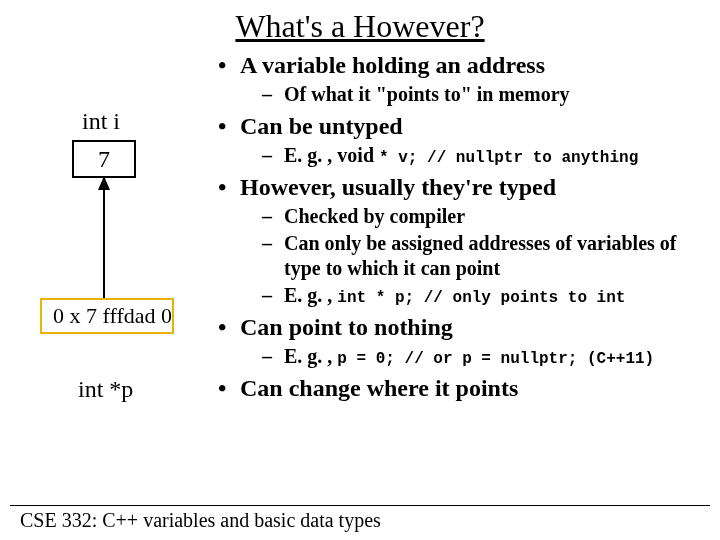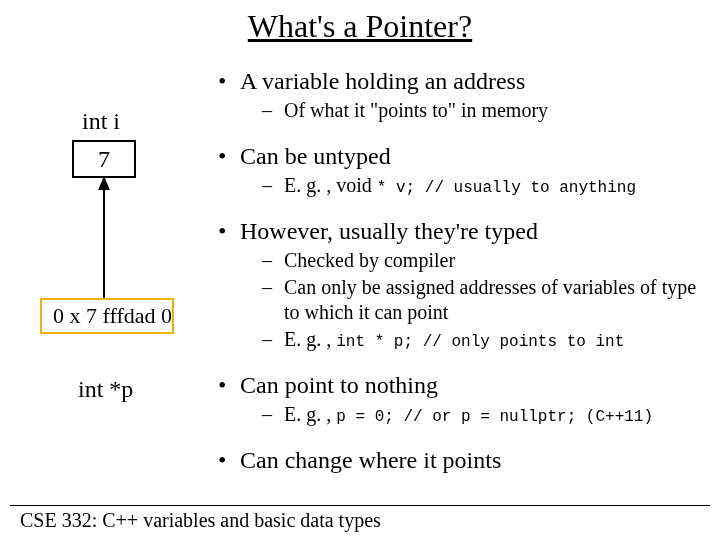--- a/index.html
+++ b/index.html
@@ -39,23 +39,24 @@
     font-family: "Times New Roman", Times, serif;
   }
   ul.lvl1 {
     margin: 0;
     padding: 0;
     list-style: none;
   }
   ul.lvl1 > li {
     font-size: 24px;
     line-height: 1.25;
-    margin: 18px 0;
+    margin: 2px 0;
     padding-left: 28px;
     position: relative;
+    font-weight: bold;
   }
   ul.lvl1 > li::before {
     content: "•";
     position: absolute;
     left: 6px;
     top: 0;
     font-size: 24px;
   }
   ul.lvl2 {
     margin: 2px 0 4px 0;
@@ -148,21 +149,21 @@
     bottom: 34px;
     width: 700px;
     border-top: 1px solid #000;
   }
 </style>
 </head>
 <body>
 
 <div class="slide">
 
-  <div class="title">What's a Pointer?</div>
+  <div class="title">What's a However?</div>
 
   <div class="body-area">
 
     <div class="diagram">
       <div class="lbl-inti">int i</div>
       <div class="box7">7</div>
       <svg class="arrow-svg" viewBox="0 0 20 122">
         <line x1="10" y1="122" x2="10" y2="10" stroke="#000" stroke-width="2"></line>
         <polygon points="10,0 4,14 16,14" fill="#000"></polygon>
       </svg>
@@ -175,21 +176,21 @@
         <li>
           <span>A variable holding an address</span>
           <ul class="lvl2">
             <li>Of what it "points to" in memory</li>
           </ul>
         </li>
         <li>
           <span>Can be untyped</span>
           <ul class="lvl2">
             <li>
-              <span>E. g. , void </span><span class="code">* v; // usually to anything</span>
+              <span>E. g. , void </span><span class="code">* v; // nullptr to anything</span>
             </li>
           </ul>
         </li>
         <li>
           <span>However, usually they're typed</span>
           <ul class="lvl2">
             <li>Checked by compiler</li>
             <li>Can only be assigned addresses of variables of type to which it can point</li>
             <li>
               <span>E. g. , </span><span class="code">int * p; // only points to int</span>

